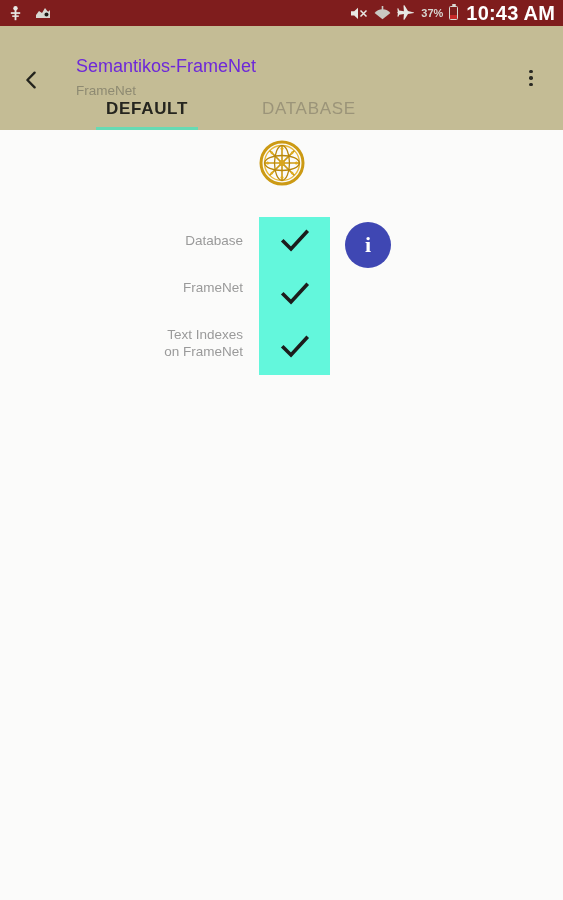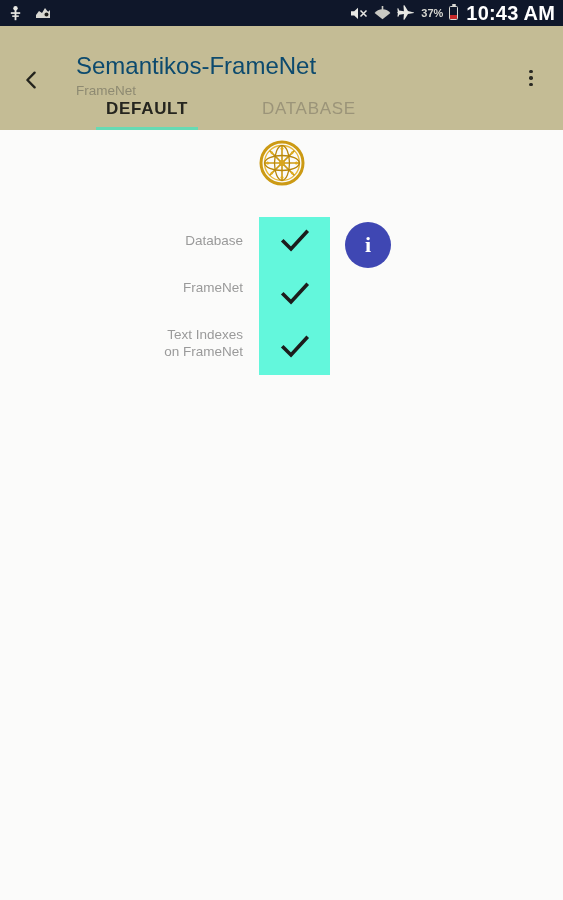--- a/index.html
+++ b/index.html
@@ -17,21 +17,21 @@
     overflow: hidden;
     background: #fafafa;
   }
 
   
   .status-bar {
     position: absolute;
     top: 0; left: 0;
     width: 563px;
     height: 26px;
-    background: #0f172a;
+    background: #7f1d1d;
     display: flex;
     align-items: center;
     box-sizing: border-box;
     padding: 0 8px 0 10px;
   }
   .status-left {
     display: flex;
     align-items: center;
     gap: 14px;
   }
@@ -94,22 +94,22 @@
     align-items: center;
     justify-content: center;
     cursor: pointer;
   }
   .titles {
     position: absolute;
     left: 76px;
     top: 28px;
   }
   .app-title {
-    font-size: 24px;
-    color: #0c4a6e;
+    font-size: 18px;
+    color: #6d28d9;
     line-height: 24px;
     white-space: nowrap;
   }
   .app-subtitle {
     font-size: 13.5px;
     color: #8e8a72;
     line-height: 19px;
     margin-top: 3px;
   }
   .overflow-btn {

